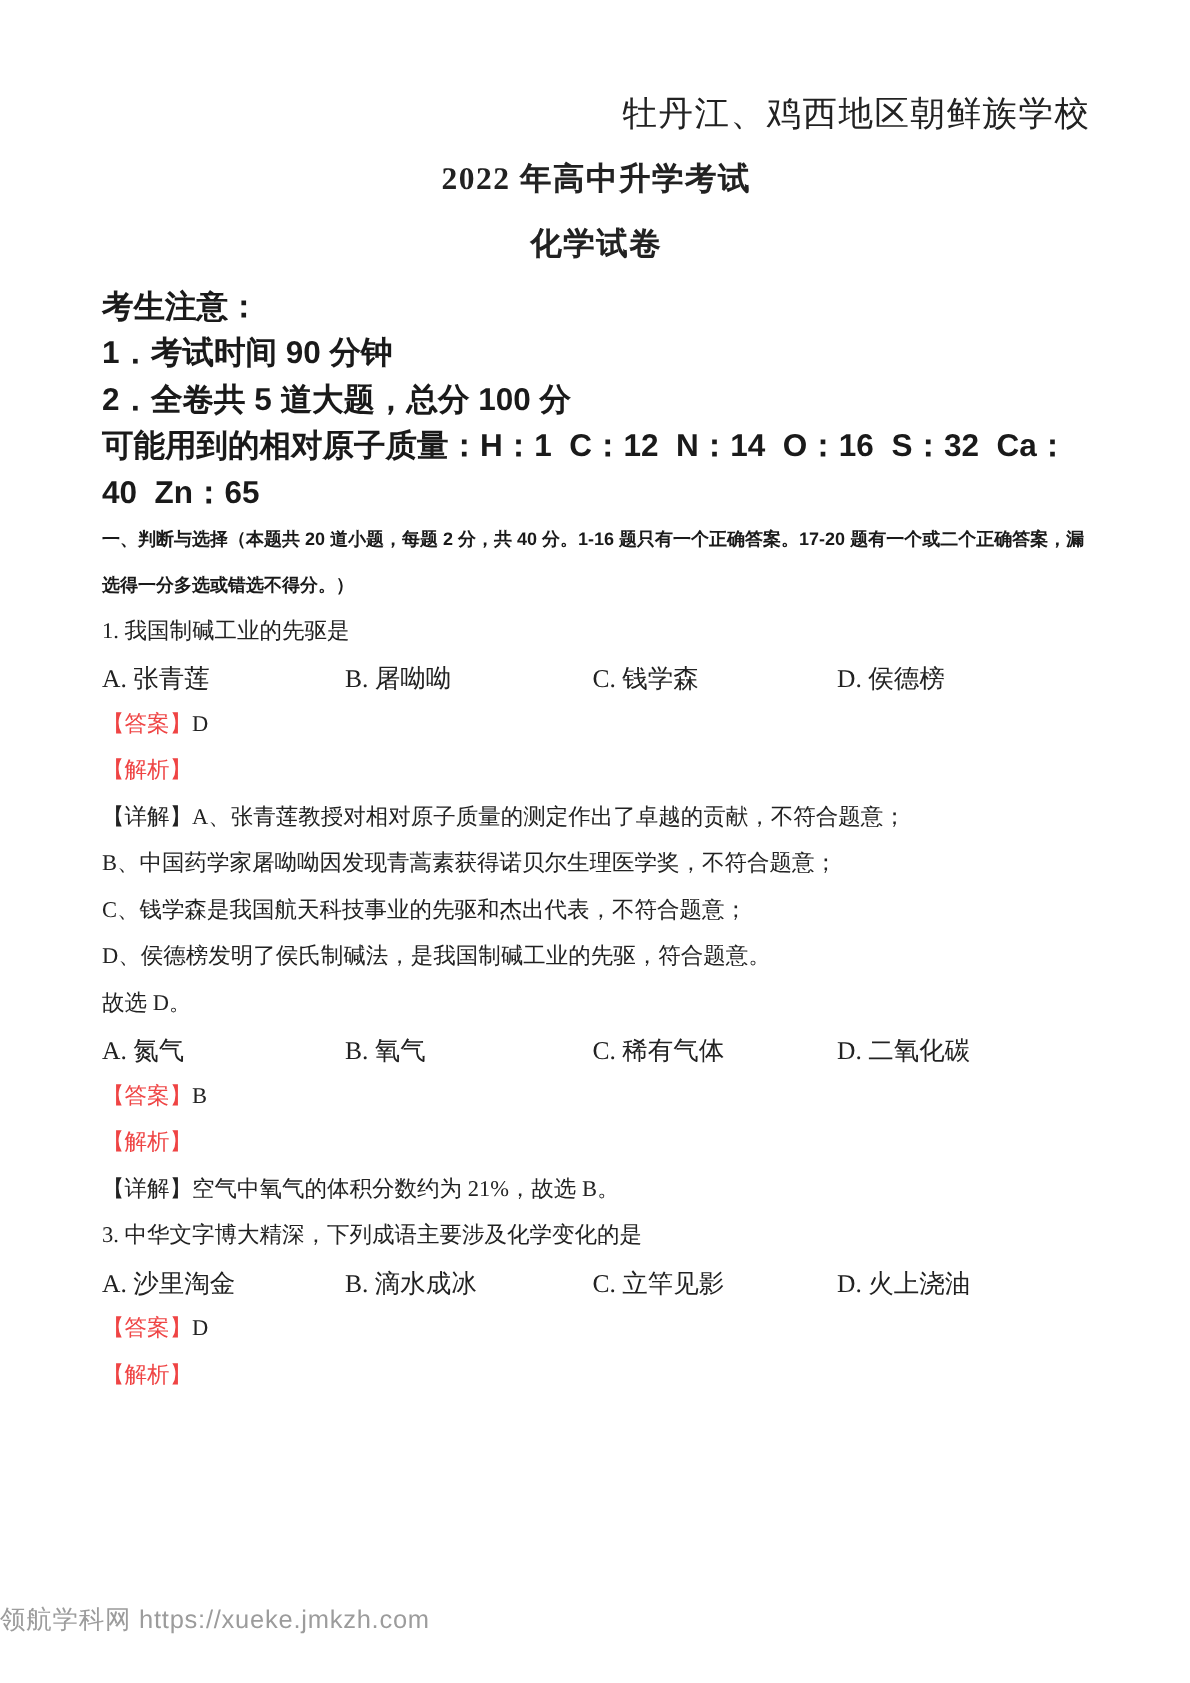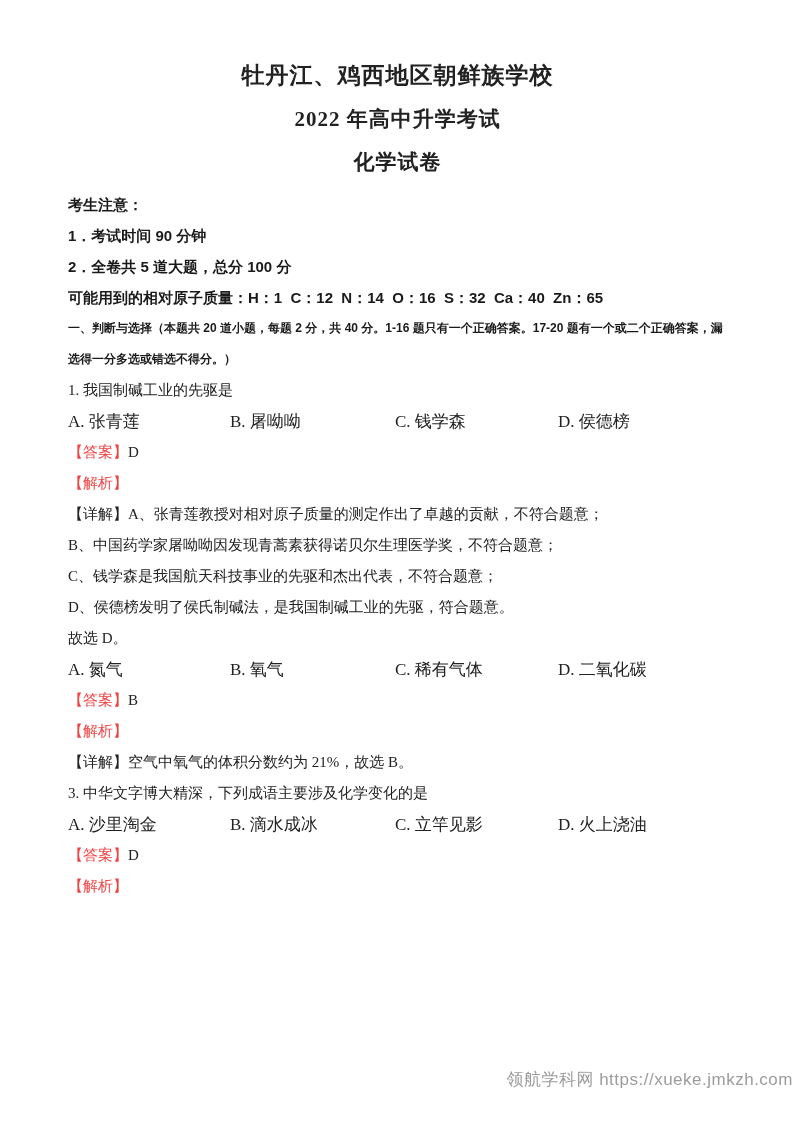--- a/index.html
+++ b/index.html
@@ -11,38 +11,39 @@
     overflow: hidden;
     font-family: "Liberation Serif", serif;
     color: #222222;
   }
   .doc {
     padding: 62px 66px 0 68px;
   }
   .title-block { text-align: center; }
   .title-main {
     font-size: 23px;
-    font-weight: bold;
+    font-weight: normal;
     line-height: 28px;
     margin: 0 0 16px 0;
     letter-spacing: 1px;
+    text-align: right;
   }
   .title-sub {
     font-size: 21px;
     font-weight: bold;
     line-height: 26px;
     margin: 0 0 17px 0;
     letter-spacing: 1px;
   }
   .title-sub:last-child { margin-bottom: 14px; }
   p { margin: 0; }
   .bold-line {
     font-family: "Liberation Sans", sans-serif;
     font-weight: bold;
-    font-size: 15px;
+    font-size: 21px;
     line-height: 31px;
     color: #1a1a1a;
     white-space: pre-wrap;
   }
   .section-heading {
     font-family: "Liberation Sans", sans-serif;
     font-weight: bold;
     font-size: 12px;
     line-height: 31px;
     color: #1a1a1a;
@@ -59,21 +60,21 @@
     line-height: 31px;
   }
   .opt { white-space: pre; }
   .blue-label { color: #ef4444; text-align: right; }
   .answer-value { color: #222222; }
   .footer {
     position: absolute;
     left: 0;
     top: 1068px;
     width: 100%;
-    text-align: right;
+    text-align: left;
     font-family: "Liberation Sans", sans-serif;
     font-size: 17px;
     color: #9c9c9c;
     letter-spacing: 0.5px;
   }
 </style>
 </head>
 <body>
 
 <div class="doc">

